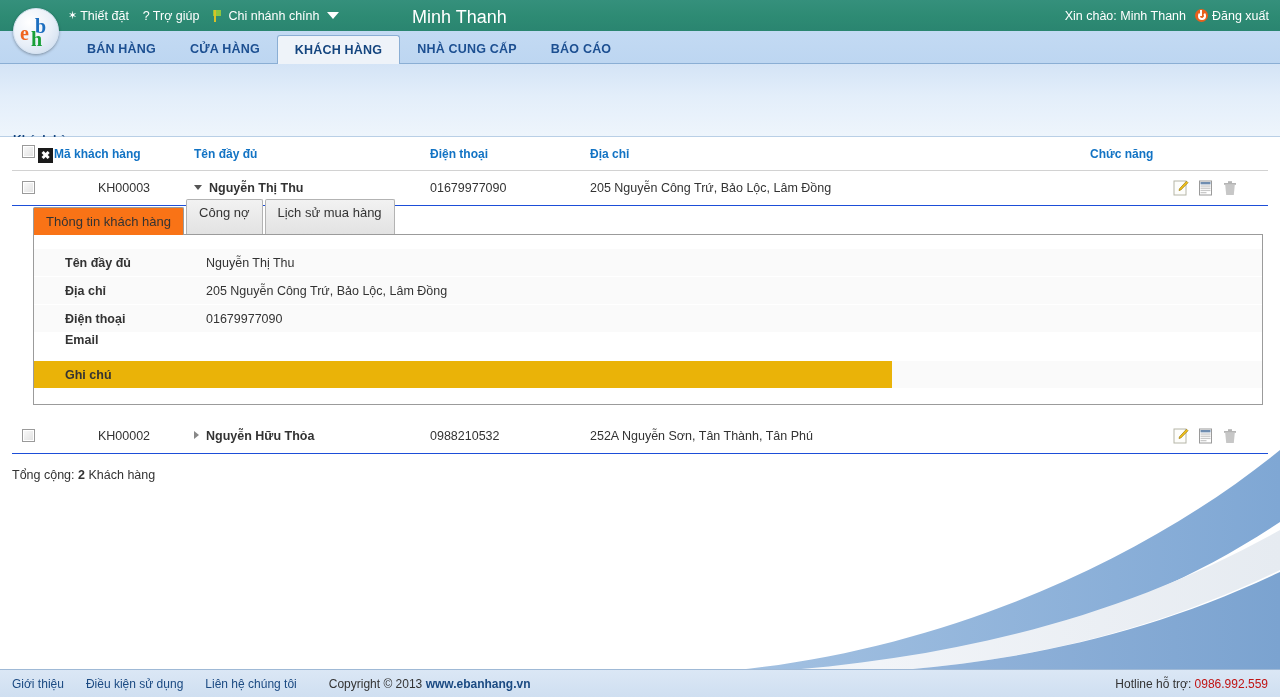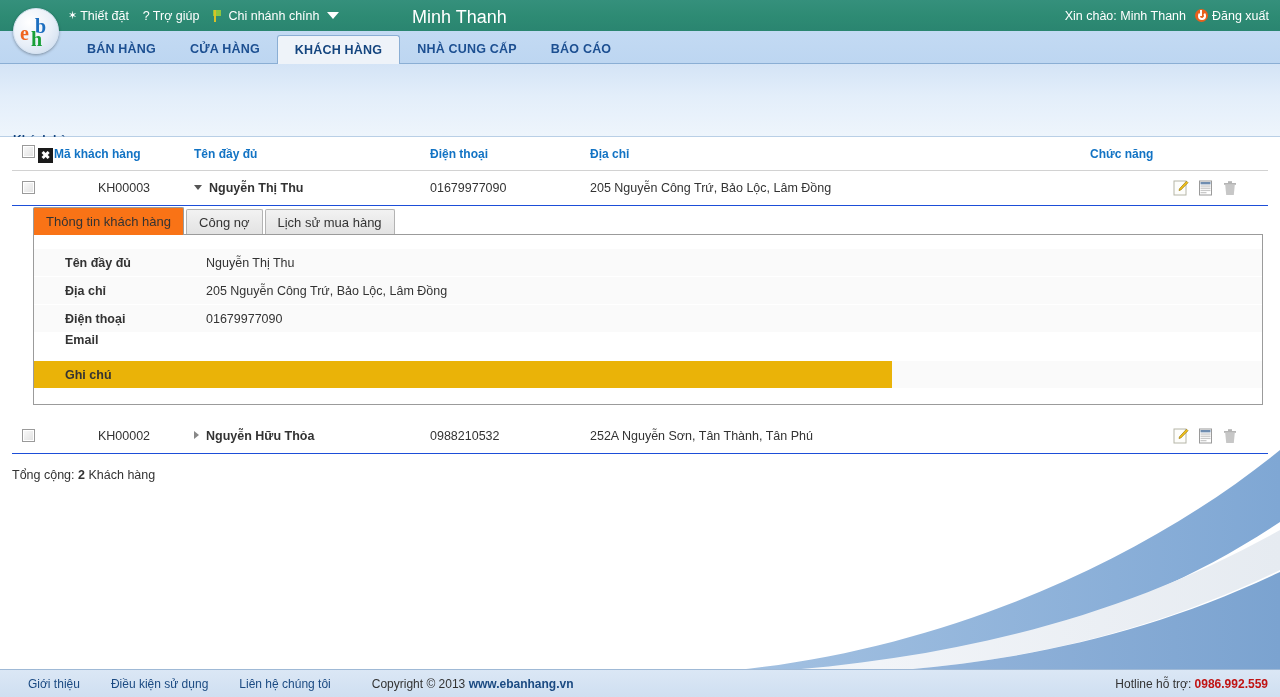--- a/index.html
+++ b/index.html
@@ -130,21 +130,21 @@
   .arrow-right{ display:inline-block; width:0;height:0;border-top:4px solid transparent;border-bottom:4px solid transparent;border-left:5px solid #888; margin-right:7px; vertical-align:1px; cursor:pointer;}
   .rowname { font-weight:bold; }
 
   .act { display:inline-block; width:16px; height:16px; margin-left:5px; vertical-align:middle; cursor:pointer; }
 
   
   #detail-wrap { width:1256px; margin-left:12px; background:#fff; position:relative; }
   #tabs { display:flex; align-items:flex-end; height:28px; padding-left:21px; position:relative; top:1px; }
   .dtab {
     font-size:13px; color:#333; border:1px solid #b3b3b3; border-bottom:none;
-    padding:0 12px; height:26px; line-height:25px; cursor:pointer; white-space:nowrap;
+    padding:0 12px; height:36px; line-height:25px; cursor:pointer; white-space:nowrap;
     background: linear-gradient(to bottom,#f2f2f2 0%,#e2e2e2 100%);
     margin-right:2px; border-radius:2px 2px 0 0;
   }
   .dtab.active { background:#f97316; height:28px; line-height:27px; border-color:#9b9b9b; position:relative; z-index:2; }
   #detail-body {
     border:1px solid #9b9b9b; background:#fff; margin:0 5px 0 21px; padding:14px 0 16px 0;
     position:relative; z-index:1;
   }
   .drow { display:flex; height:27px; align-items:center; }
   .drow.odd { background:#fafafa; }
@@ -155,26 +155,26 @@
   #total { margin-left:12px; padding:14px 0 0 0; font-size:12.5px; color:#333; }
   #total b { font-weight:bold; }
 
   
   #footer {
     position:absolute; left:0; bottom:0; width:1280px; height:28px; z-index:4;
     background: linear-gradient(to bottom,#dbe7f5 0%,#cfdff1 100%);
     border-top:1px solid #9fb9d6;
     display:flex; align-items:center; font-size:12px; color:#1b4a82;
   }
-  #footer .fl { display:flex; align-items:flex-end; gap:31px; padding-left:28px; }
+  #footer .fl { display:flex; align-items:flex-end; gap:22px; padding-left:12px; }
   #footer a { color:#1b4a82; text-decoration:none; }
   #footer .copy { color:#333; font-size:12px; margin-left:10px; }
   #footer .copy b { color:#1b4a82; }
   #footer .fr { margin-left:auto; padding-right:12px; font-size:12px; color:#333; }
-  #footer .fr .num { color:#c01313; font-weight:bold;margin-top:13px; }
+  #footer .fr .num { color:#c01313; font-weight:normal;margin-top:13px; }
 </style>
 </head>
 <body>
 
 <svg id="swoosh" viewBox="0 0 1280 245" preserveAspectRatio="none">
   <defs>
     <linearGradient id="g1" x1="0" y1="0" x2="1" y2="0">
       <stop offset="0" stop-color="#aac6e4"></stop>
         <stop offset="1" stop-color="#7fa7d4"></stop>
     </linearGradient>

